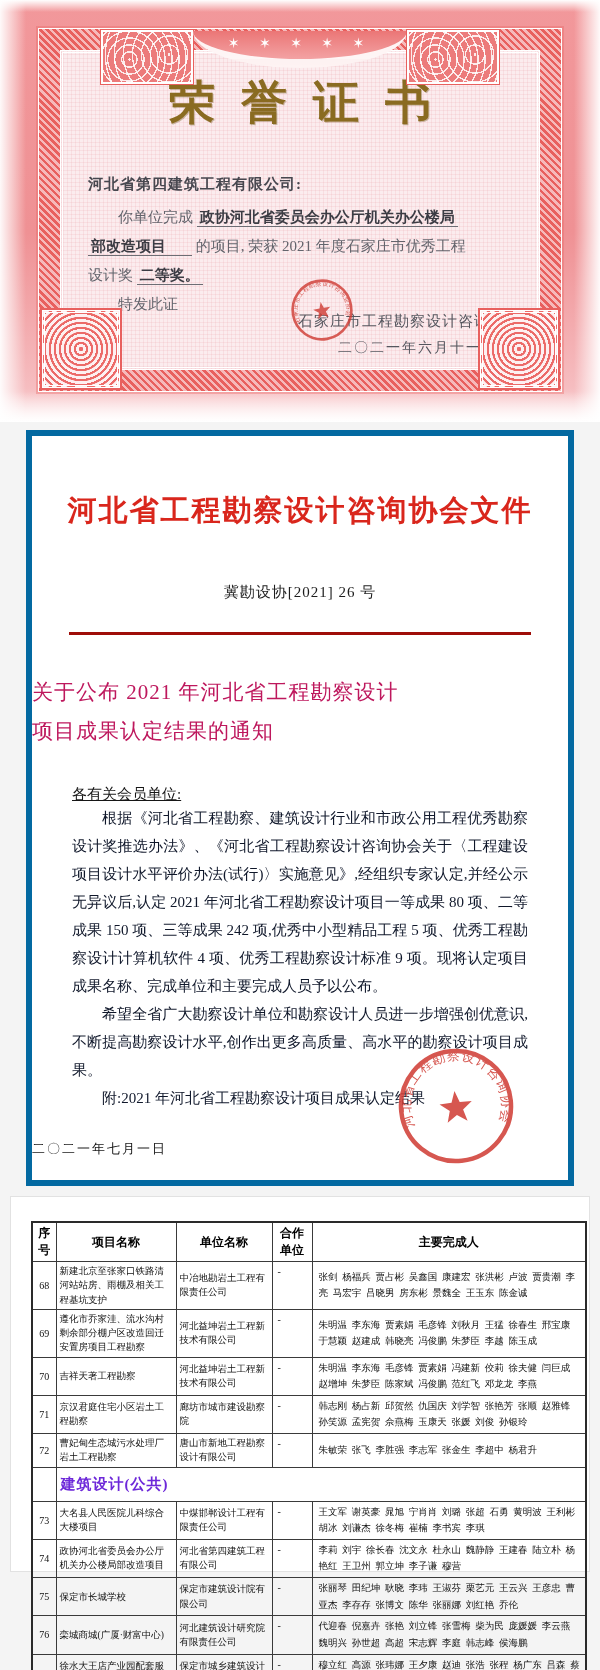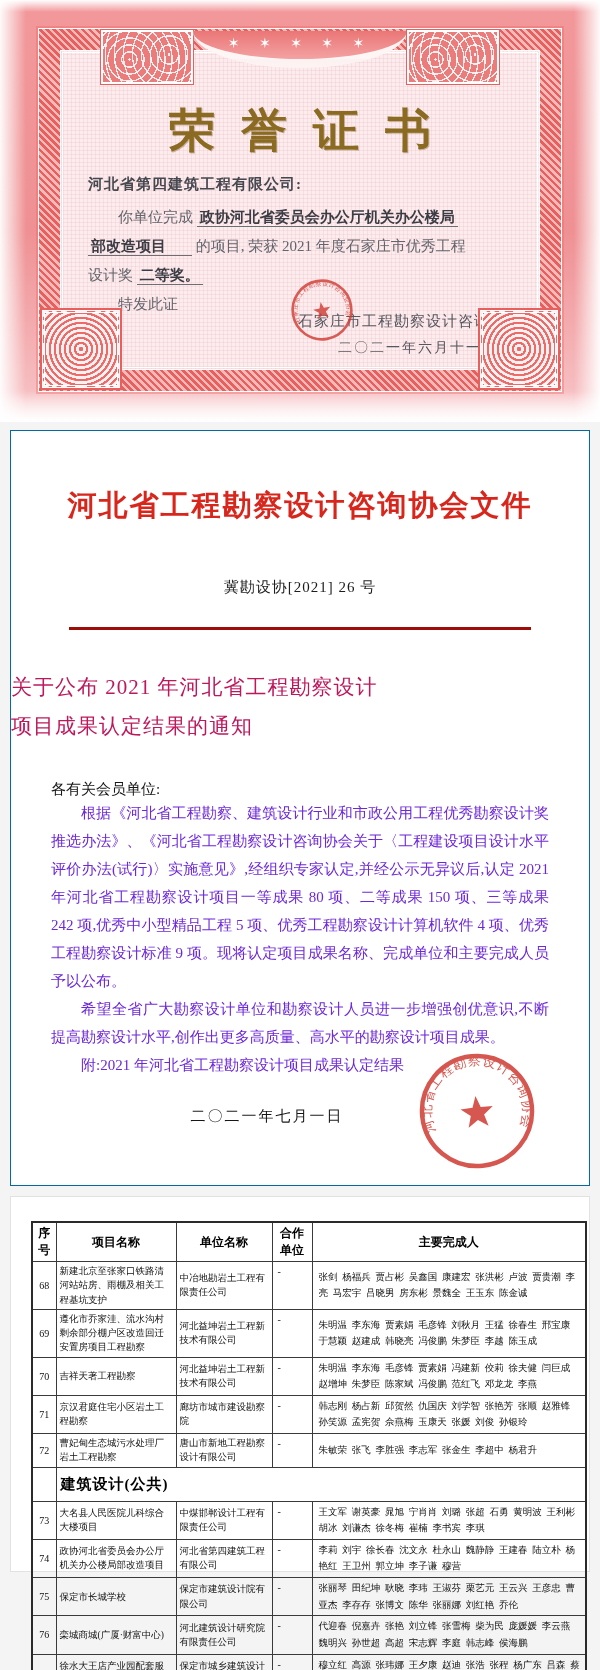--- a/index.html
+++ b/index.html
@@ -50,21 +50,21 @@
     border-radius:0 0 50% 50% / 0 0 100% 100%;
   }
   .rosette{
     position:absolute;width:72px;height:72px;z-index:5;
     background:repeating-radial-gradient(circle at 50% 50%, #ec6a68 0 2px, #fdf0f1 2.5px 5px);
     border:3px double #fff;box-shadow:0 0 0 2px #e8605e;
   }
   .rosette.bl{left:42px;bottom:34px;}
   .rosette.br{right:42px;bottom:34px;}
   .cert-title{
-    position:absolute;top:100px;left:0;width:100%;margin:0;text-align:center;z-index:3;
+    position:absolute;top:72px;left:0;width:100%;margin:0;text-align:center;z-index:3;
     font-size:46px;font-weight:700;color:var(--title_gold,#8a6b21);
     letter-spacing:26px;text-indent:26px;
     text-shadow:1px 1px 0 rgba(110,80,20,.35);
   }
   .cert-body{
     position:absolute;left:88px;right:78px;top:170px;z-index:3;
     font-size:15px;color:#63646c;
   }
   .cert-body p{margin:0;line-height:29px;}
   .cert-body .recipient{color:#47474f;font-weight:700;letter-spacing:1px;margin-bottom:4px;}
@@ -76,36 +76,36 @@
   .fill.pad-right{padding-right:26px;}
   .cert-sign{
     position:absolute;right:62px;top:312px;z-index:3;text-align:center;color:#55565e;
   }
   .cert-sign .issuer{font-size:15px;letter-spacing:1px;}
   .cert-sign .cert-date{font-size:14px;margin-top:8px;letter-spacing:2px;}
   .cert-seal{position:absolute;left:290px;top:278px;width:64px;height:64px;z-index:6;opacity:.8;transform:rotate(-10deg);}
 
   
   .doc-card{
-    position:relative;margin:8px 10px 0;height:756px;background:#fff;
-    border:1px solid #0369a1;box-sizing:border-box;
+    position:relative;margin:8px 26px 0;height:756px;background:#fff;
+    border:6px solid #0369a1;box-sizing:border-box;
   }
   .doc-header{
     margin:0;padding-top:55px;text-align:center;
     color:var(--doc_red,#d9261c);font-size:29px;font-weight:700;letter-spacing:2px;
   }
   .doc-number{text-align:center;margin-top:52px;font-size:15px;color:#1d1d1d;letter-spacing:1px;}
   .red-rule{width:462px;height:3px;background:var(--rule_red,#9e0d08);margin:30px auto 0;}
   .doc-title{
     margin:38px 0 0;text-align:left;font-size:21px;font-weight:400;
     line-height:1.85;color:#be185d;letter-spacing:1px;
   }
-  .salutation{margin:34px 40px 0;font-size:15px;color:#161616;}
-  .para{margin:0 40px;font-size:15px;line-height:28px;text-align:justify;text-indent:2em;color:#6d28d9;}
-  .doc-date{margin:28px 66px 0 0;text-align:center;font-size:15px;color:#161616;letter-spacing:2px;}
+  .salutation{margin:34px 40px 0;font-size:15px;color:#161616;text-decoration:underline;}
+  .para{margin:0 40px;font-size:15px;line-height:28px;text-align:justify;text-indent:2em;color:#0f172a;}
+  .doc-date{margin:28px 66px 0 0;text-align:left;font-size:13px;color:#161616;letter-spacing:2px;}
   .doc-seal{position:absolute;right:52px;bottom:14px;width:120px;height:120px;opacity:.85;transform:rotate(-6deg);}
   .seal-ink{fill:var(--seal_red,#cf3a32);}
   .seal-ring{stroke:var(--seal_red,#cf3a32);}
 
   
   .table-card{
     margin:10px 10px 8px;height:376px;background:#fff;
     border:1px solid #e2e2e2;box-sizing:border-box;padding:24px 12px 0 14px;
   }
   table.results{
@@ -115,21 +115,21 @@
   .results th,.results td{border:1px solid #3a3a3a;padding:2px 3px;vertical-align:middle;}
   .results thead th{font-size:12px;font-weight:700;text-align:center;height:32px;color:#000;}
   col.c-no{width:24px;}
   col.c-project{width:120px;}
   col.c-unit{width:96px;}
   col.c-partner{width:40px;}
   td.no{text-align:center;font-size:10px;color:#111;}
   td.project,td.unit{font-size:9.5px;line-height:1.5;color:#111;}
   td.partner{font-size:10px;color:#222;vertical-align:top;padding-top:4px;padding-left:5px;}
   td.people{font-size:9.5px;line-height:1.75;color:#111;white-space:pre-wrap;padding-left:6px;}
-  td.section{font-size:15px;font-weight:700;letter-spacing:1px;padding:7px 4px;color:#000000;}
+  td.section{font-size:15px;font-weight:700;letter-spacing:1px;padding:7px 4px;color:#6d28d9;}
 </style>
 </head>
 <body>
 
 <div class="page">
 
   <section class="certificate">
     <div class="cert-frame"></div>
     <div class="cert-inner"></div>
 

